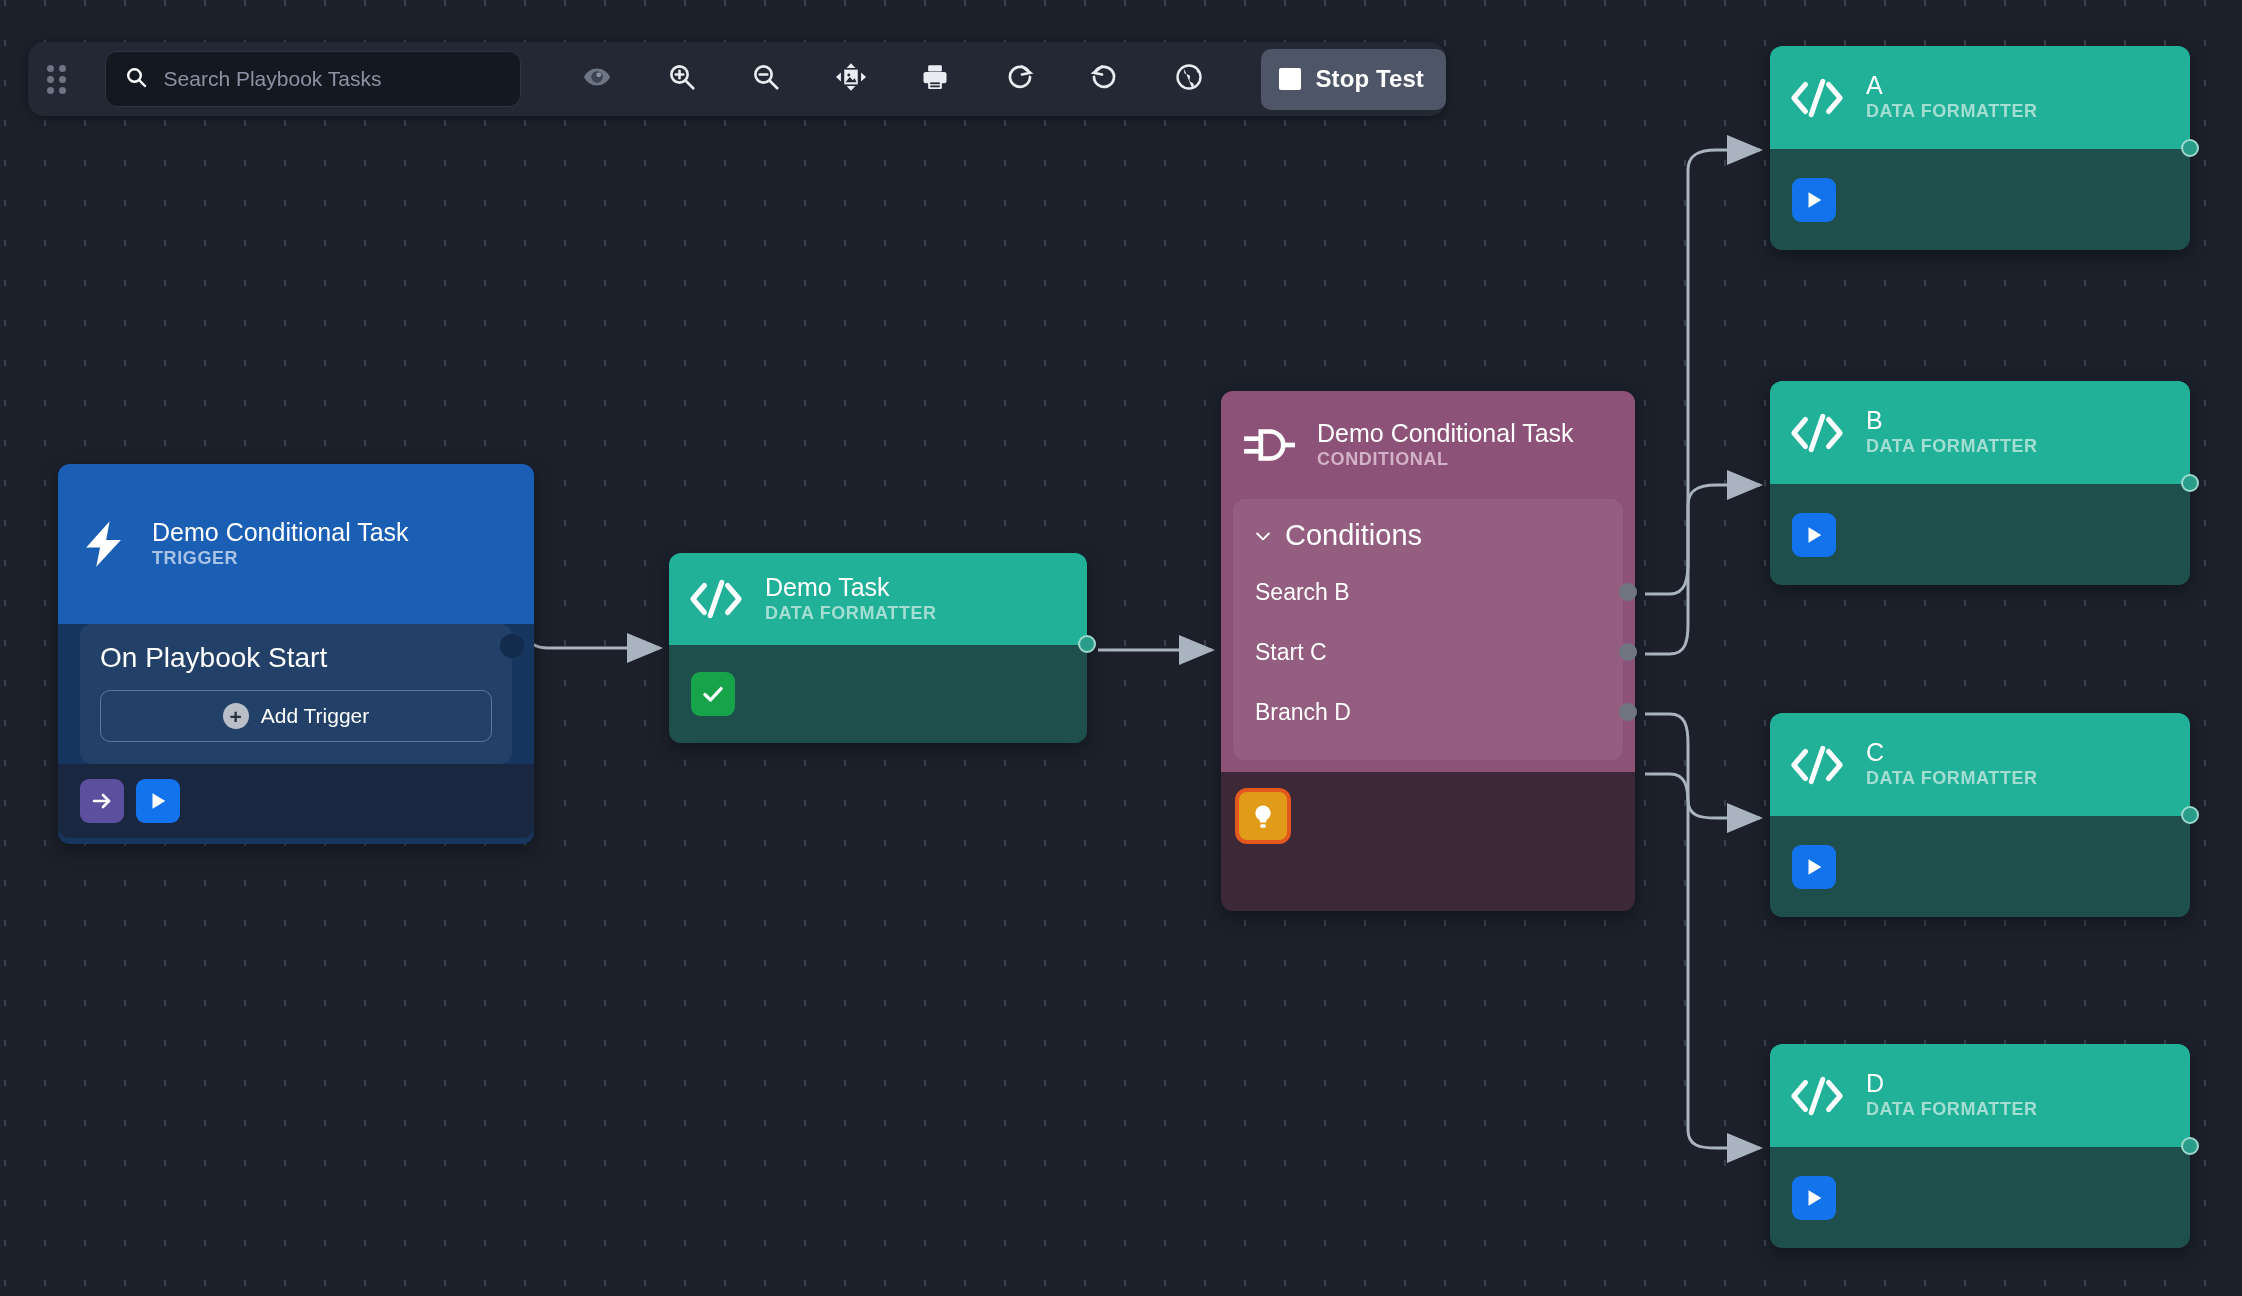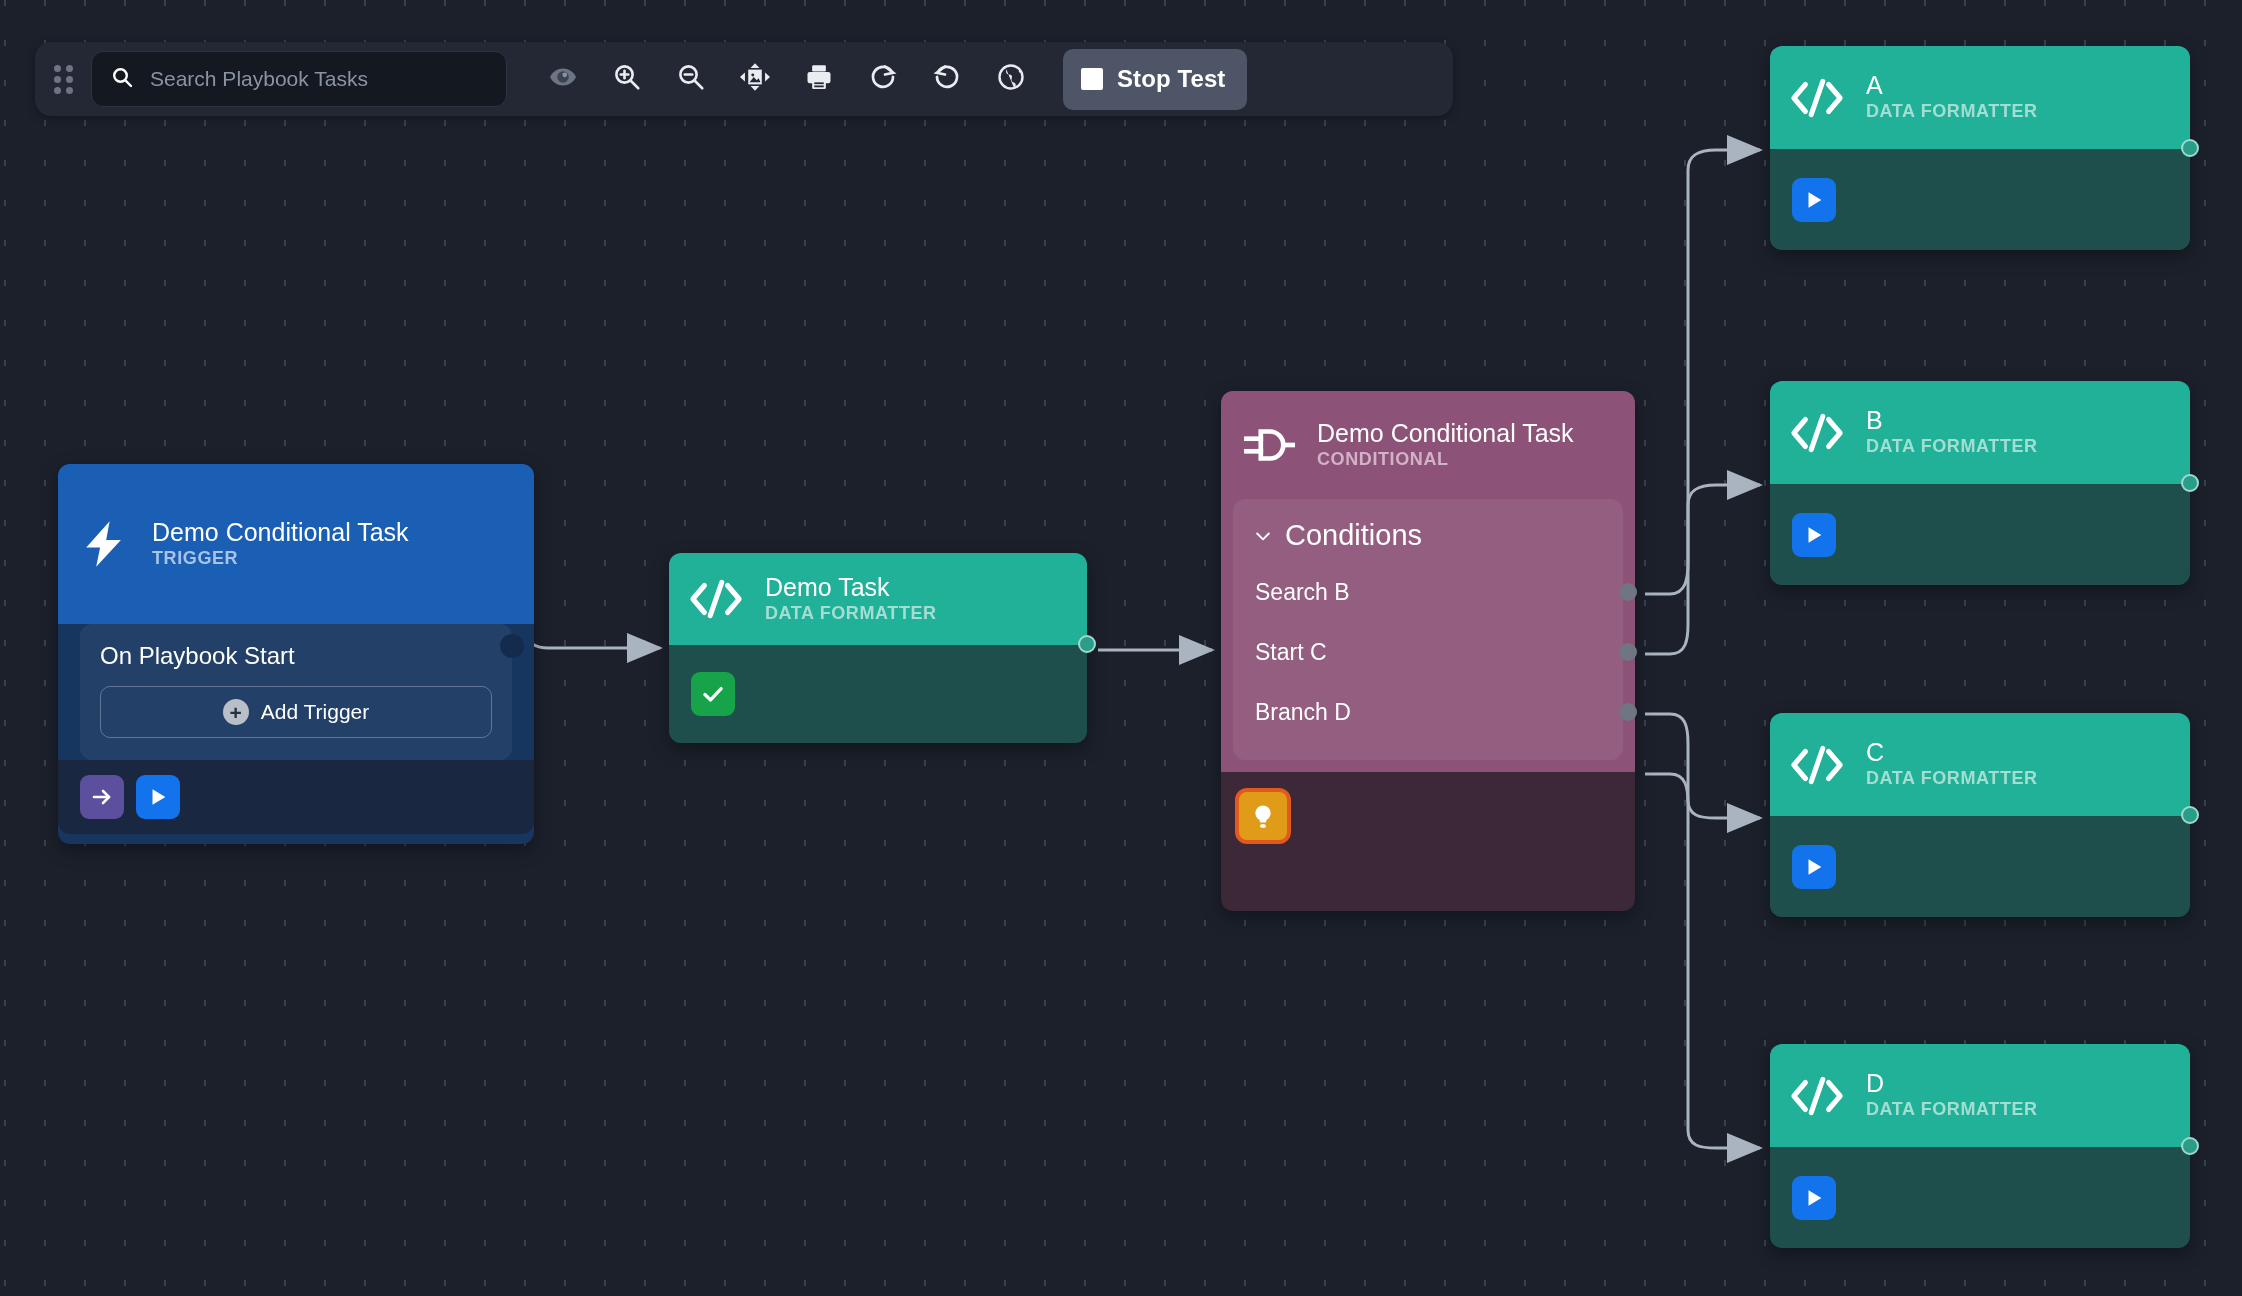--- a/index.html
+++ b/index.html
@@ -39,29 +39,30 @@
   #edges {
     position: absolute;
     inset: 0;
     width: 2242px;
     height: 1296px;
     pointer-events: none;
   }
   
   #toolbar {
     position: absolute;
-    left: 35px; top: 42px;
+    left: 28px; top: 42px;
     width: 1418px; height: 74px;
     background: #232834;
     border-radius: 16px;
     display: flex;
     align-items: center;
     padding: 0 0 0 0;
     box-sizing: border-box;
     box-shadow: 0 2px 10px rgba(0,0,0,0.35);
+    justify-content: space-between;
   }
   .drag-handle {
     width: 56px; height: 74px;
     display: flex; align-items: center; justify-content: center;
     cursor: grab;
   }
   .drag-dots {
     display: grid;
     grid-template-columns: 7px 7px;
     grid-template-rows: 7px 7px 7px;
@@ -151,21 +152,21 @@
     height: 160px; background: #1b5fb5; align-items: center;
   }
   #node-trigger .node-sub { color: #a9c3e6; }
   .trigger-body {
     margin: 0 22px;
     background: rgba(255,255,255,0.06);
     border-radius: 12px;
     padding: 18px 20px 22px 20px;
     position: relative;
   }
-  .trigger-row { color: #ffffff; font-size: 24px; margin-bottom: 16px; }
+  .trigger-row { color: #ffffff; font-size: 28px; margin-bottom: 16px; }
   .add-trigger {
     border: 1px solid rgba(255,255,255,0.28);
     border-radius: 10px;
     height: 50px;
     display: flex; align-items: center; justify-content: center;
     cursor: pointer;
   }
   .add-trigger .plus {
     width: 26px; height: 26px; border-radius: 50%;
     background: #b9bfc9;

